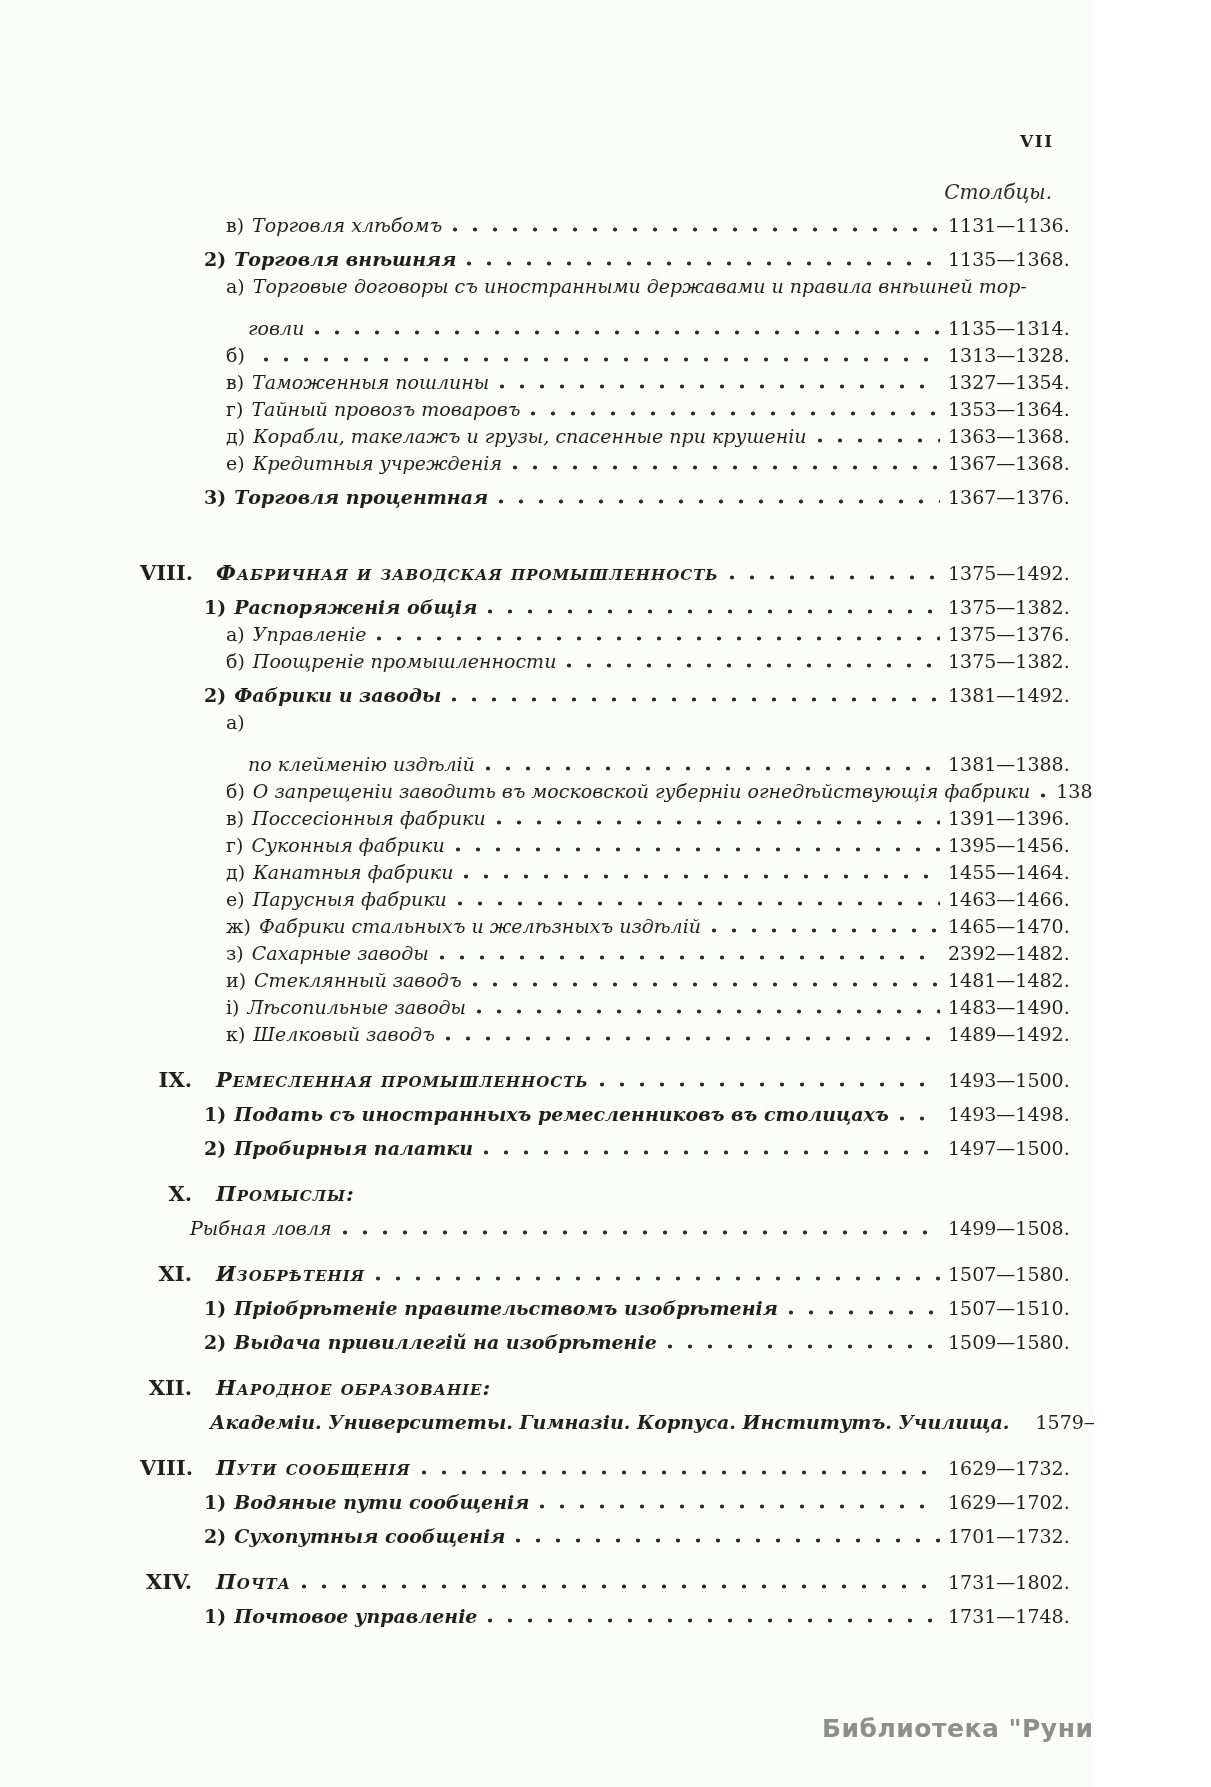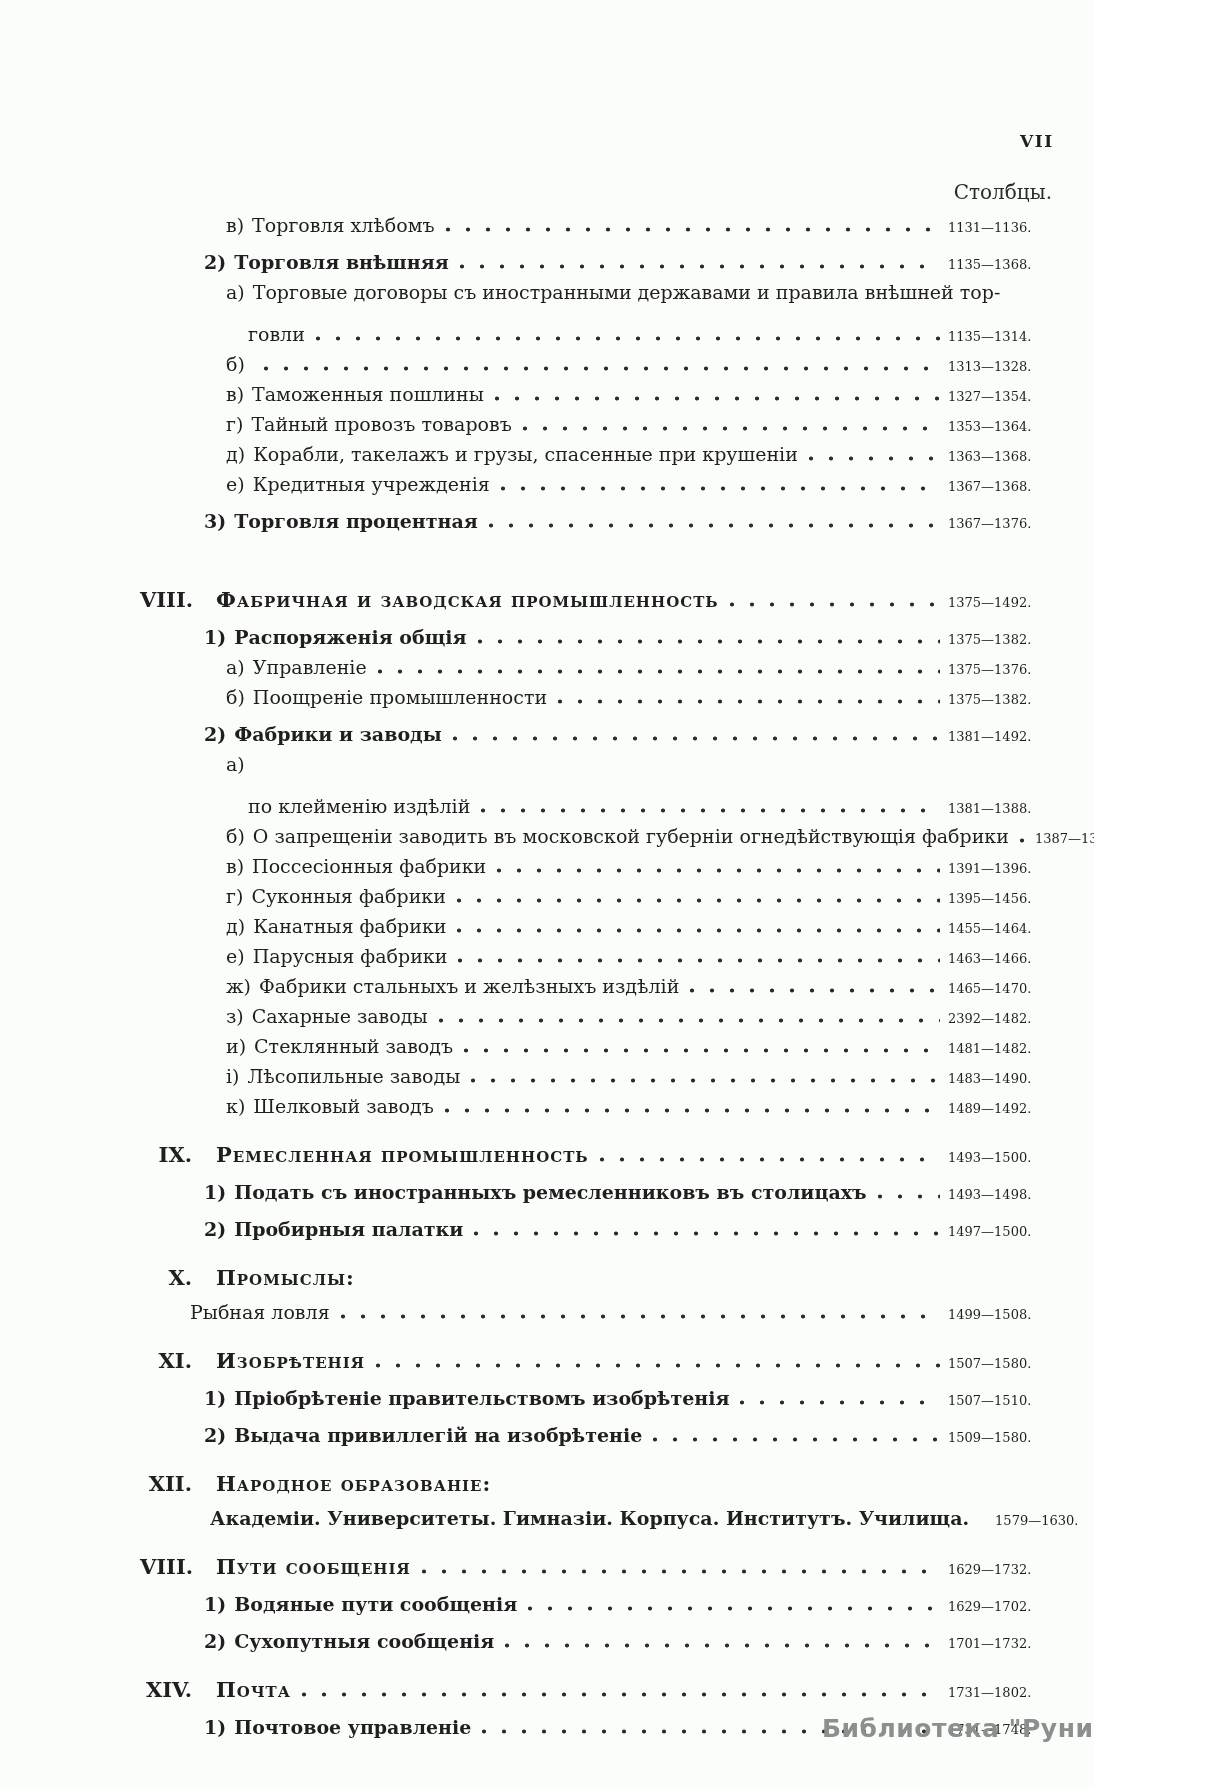--- a/index.html
+++ b/index.html
@@ -11,34 +11,34 @@
     font-family:"DejaVu Serif","Liberation Serif",serif;
     color:#1f1f1f;
     overflow:hidden;
   }
   .pageno {
     position:absolute; top:131px; left:1020px;
     font-size:17px; font-weight:bold; letter-spacing:1.5px;
   }
   .colhead {
     position:absolute; top:180px; left:0; width:1052px;
-    text-align:right; font-size:20px; color:#2a2a2a;
+    text-align:right; font-style:italic; font-size:20px; color:#2a2a2a;
   }
   .toc { position:absolute; top:210px; left:140px; width:920px; }
   .row { display:flex; align-items:baseline; line-height:24px; font-size:19px; }
   .label { flex:none; margin-right:8px; }
-  .txt { flex:none; white-space:nowrap; }
+  .txt { flex:none; white-space:nowrap;font-style:italic; }
   .leader {
     flex:1 1 auto; min-width:10px; height:5px; align-self:baseline;
     margin:0 8px;
     background-image:radial-gradient(circle at 3px 2.5px, #2b2b2b 1.7px, rgba(0,0,0,0) 2.3px);
     background-size:20px 5px; background-repeat:repeat-x; background-position:2px 0;
   }
   .leader.no-dots { background:none; }
-  .num { flex:none; width:112px; font-size:13px; font-weight:normal; white-space:nowrap; }
+  .num { flex:none; width:112px; font-size:19px; font-weight:normal; white-space:nowrap; }
   .r-letter    { padding-left:86px;  margin-top:3px; }
   .r-cont      { padding-left:108px; margin-top:18px; }
   .r-num       { padding-left:64px;  margin-top:10px; font-weight:bold; }
   .r-plain     { padding-left:50px;  margin-top:10px; }
   .r-plainbold { padding-left:70px;  margin-top:10px; font-weight:bold; }
   .r-roman     { margin-top:22px; font-weight:bold; font-size:21px; }
   .r-roman .label { width:52px; text-align:right; margin-right:24px; }
   .r-roman .txt { font-variant:small-caps; letter-spacing:1px; }
   .gap-xl { margin-top:52px; }
   .watermark {

